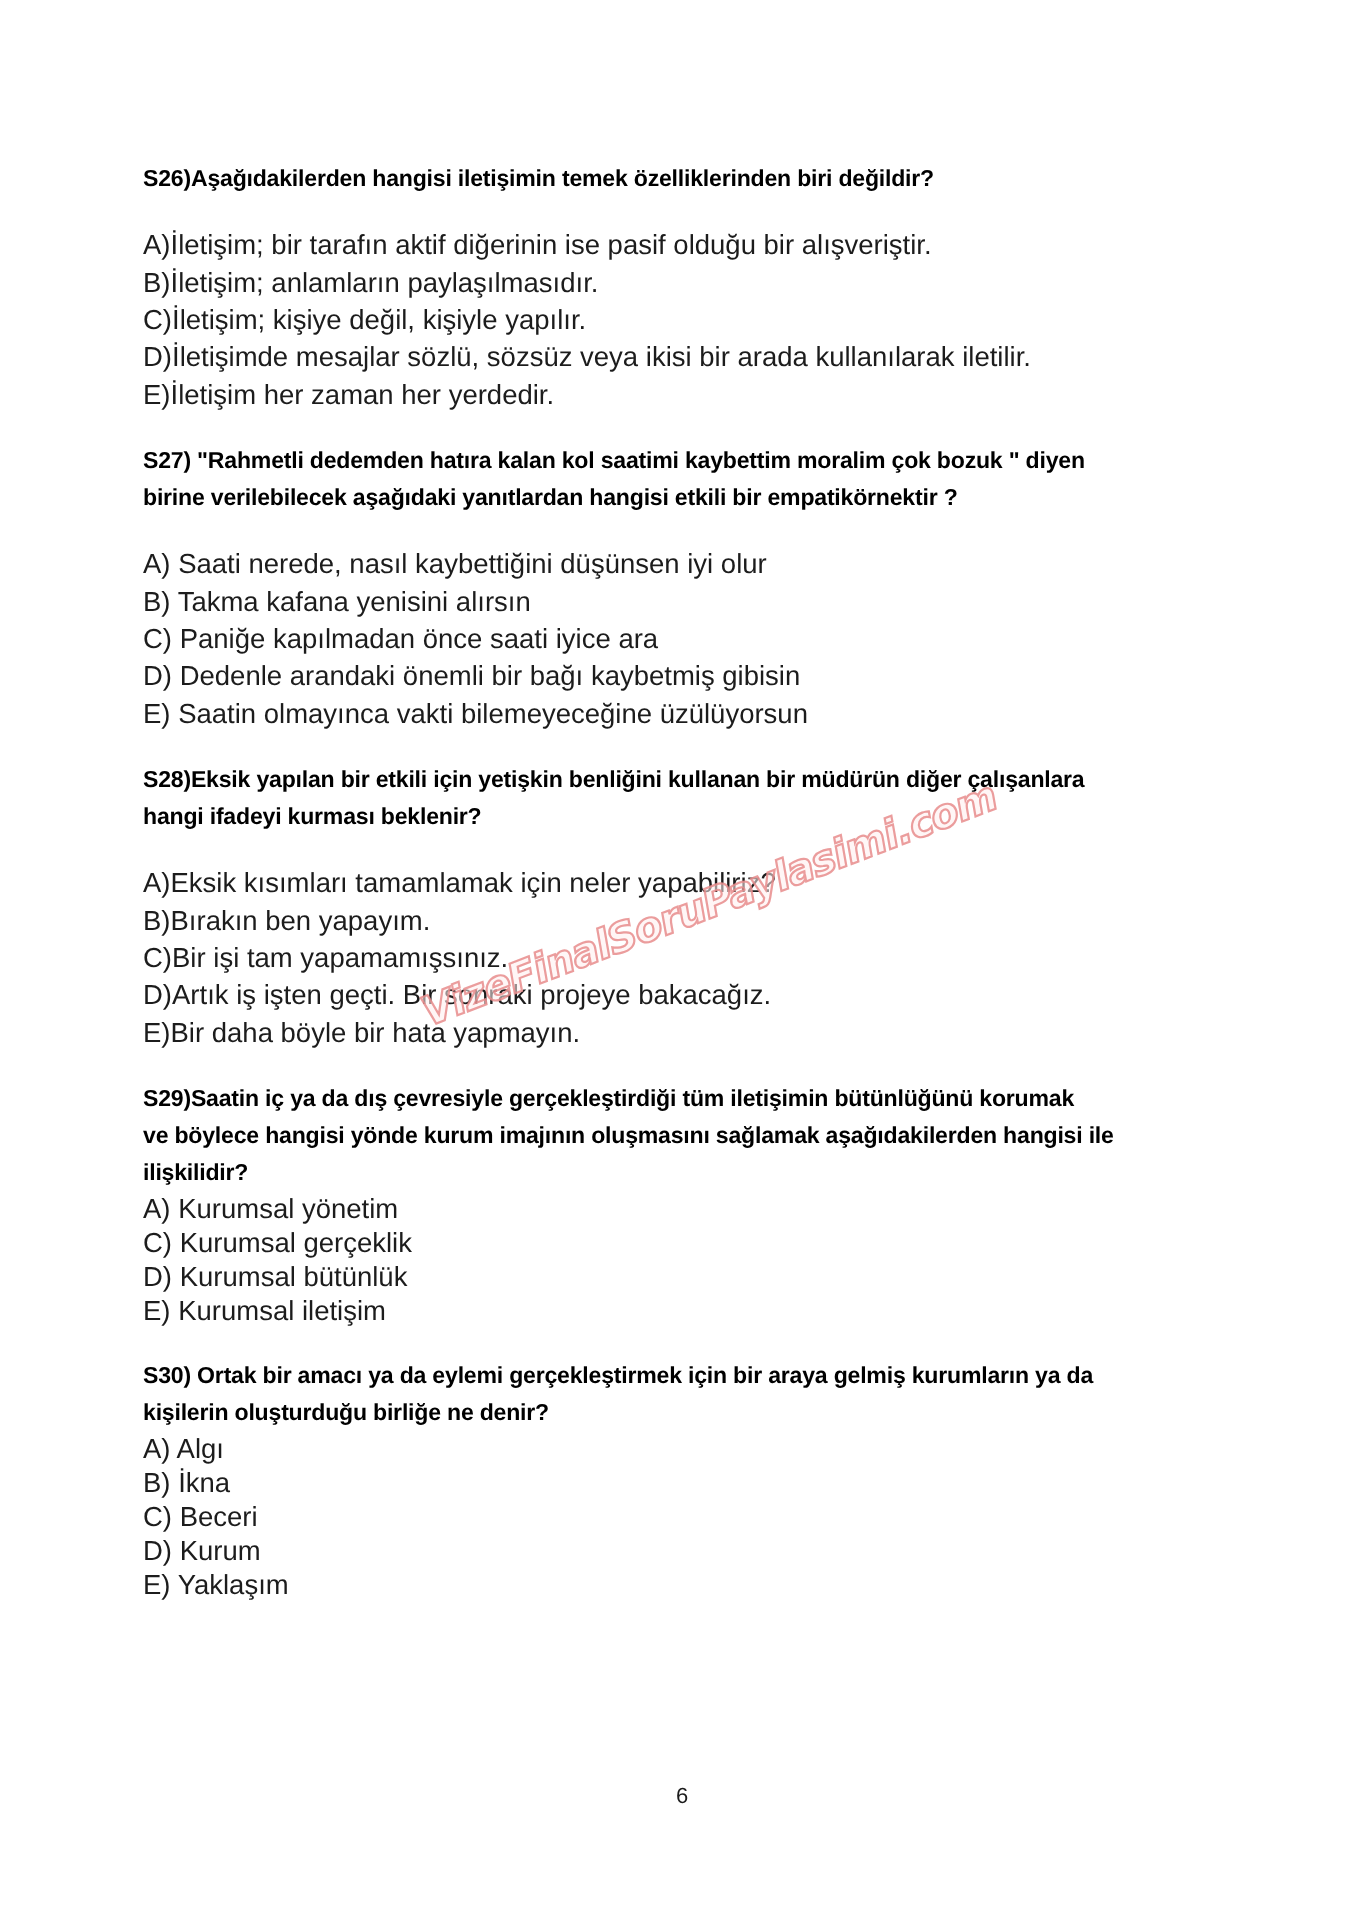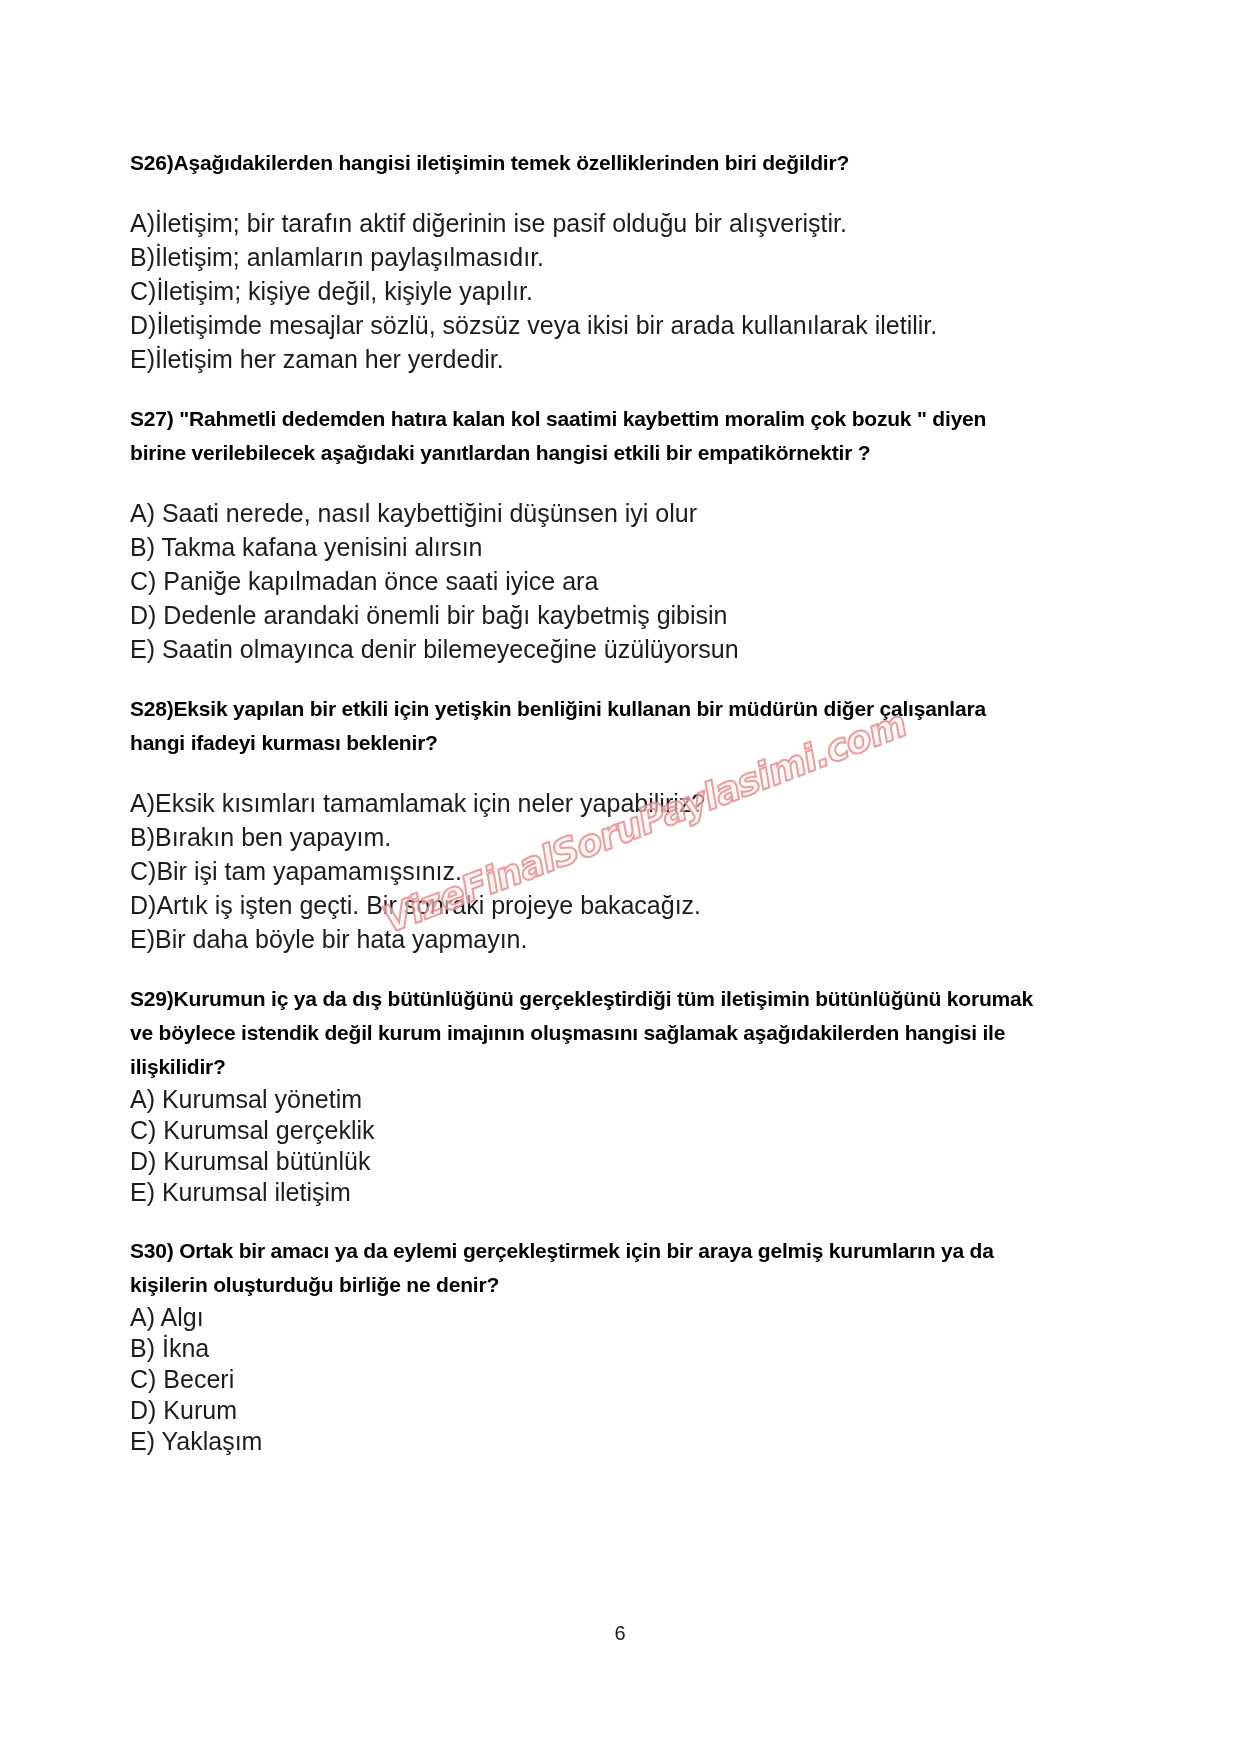--- a/index.html
+++ b/index.html
@@ -88,42 +88,42 @@
     <section class="question">
       <div class="qtitle">
         <div class="line">S27) "Rahmetli dedemden hatıra kalan kol saatimi kaybettim moralim çok bozuk " diyen</div>
         <div class="line">birine verilebilecek aşağıdaki yanıtlardan hangisi etkili bir empatikörnektir ?</div>
       </div>
       <div class="opts">
         <div class="opt">A) Saati nerede, nasıl kaybettiğini düşünsen iyi olur</div>
         <div class="opt">B) Takma kafana yenisini alırsın</div>
         <div class="opt">C) Paniğe kapılmadan önce saati iyice ara</div>
         <div class="opt">D) Dedenle arandaki önemli bir bağı kaybetmiş gibisin</div>
-        <div class="opt">E) Saatin olmayınca denir bilemeyeceğine üzülüyorsun</div>
+        <div class="opt">E) Saatin olmayınca vakti bilemeyeceğine üzülüyorsun</div>
       </div>
     </section>
 
     <section class="question">
       <div class="qtitle">
         <div class="line">S28)Eksik yapılan bir etkili için yetişkin benliğini kullanan bir müdürün diğer çalışanlara</div>
         <div class="line">hangi ifadeyi kurması beklenir?</div>
       </div>
       <div class="opts">
         <div class="opt">A)Eksik kısımları tamamlamak için neler yapabiliriz?</div>
         <div class="opt">B)Bırakın ben yapayım.</div>
         <div class="opt">C)Bir işi tam yapamamışsınız.</div>
         <div class="opt">D)Artık iş işten geçti. Bir sonraki projeye bakacağız.</div>
         <div class="opt">E)Bir daha böyle bir hata yapmayın.</div>
       </div>
     </section>
 
     <section class="question">
       <div class="qtitle">
-        <div class="line">S29)Kurumun iç ya da dış bütünlüğünü gerçekleştirdiği tüm iletişimin bütünlüğünü korumak</div>
-        <div class="line">ve böylece istendik değil kurum imajının oluşmasını sağlamak aşağıdakilerden hangisi ile</div>
+        <div class="line">S29)Saatin iç ya da dış çevresiyle gerçekleştirdiği tüm iletişimin bütünlüğünü korumak</div>
+        <div class="line">ve böylece hangisi yönde kurum imajının oluşmasını sağlamak aşağıdakilerden hangisi ile</div>
         <div class="line">ilişkilidir?</div>
       </div>
       <div class="opts tight">
         <div class="opt">A) Kurumsal yönetim</div>
         <div class="opt">C) Kurumsal gerçeklik</div>
         <div class="opt">D) Kurumsal bütünlük</div>
         <div class="opt">E) Kurumsal iletişim</div>
       </div>
     </section>
 

